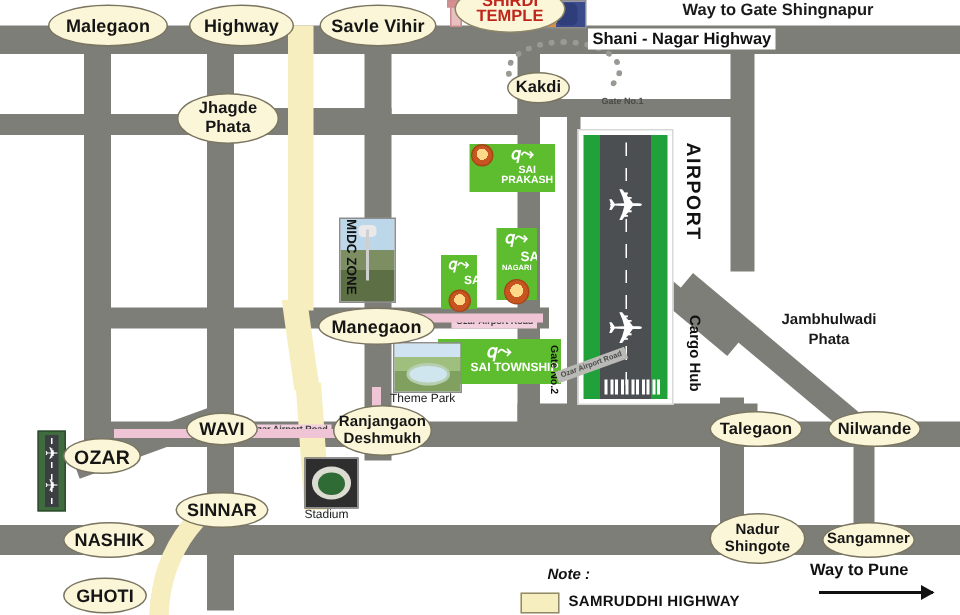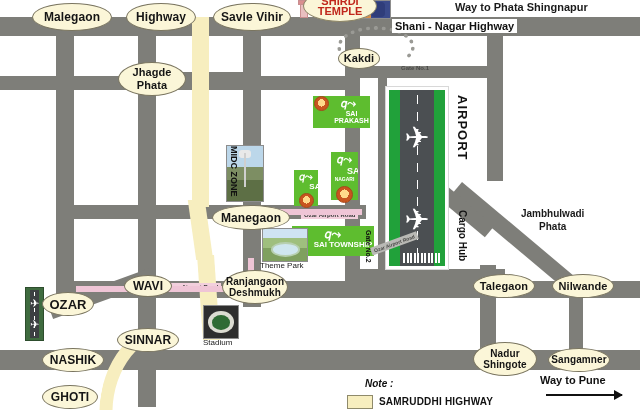--- a/index.html
+++ b/index.html
@@ -221,21 +221,21 @@
     <div class="fig" style="left:70%;background:#2f3d7a;"></div>
   </div>
 
   <div class="pillar" style="left:300px;top:2px;width:6px;height:14px;"></div>
   <div class="pillar" style="left:320px;top:2px;width:6px;height:14px;"></div>
   <div id="shirdi-bub" style="left:303px;top:-10px;width:72px;height:30px;font-size:11px;">
     <span>SHIRDI</span>
     <span>TEMPLE</span>
   </div>
 
-  <div class="txt" style="left:455px;top:1px;font-size:11px;">Way to Phata Shingnapur</div>
+  <div class="txt" style="left:455px;top:1px;font-size:11px;">Way to Gate Shingnapur</div>
 
   <div class="plate" style="left:392px;top:19px;font-size:11px;">Shani - Nagar Highway</div>
 
   <div class="vert cw" style="left:470px;top:95px;font-size:13px;letter-spacing:1px;">AIRPORT</div>
 
   <div class="vert cw" style="left:468px;top:210px;font-size:10px;">Cargo Hub</div>
 
   <div class="plate grey" style="left:398px;top:64px;font-size:6px;background:transparent;">Gate No.1</div>
 
   <div class="vert cw" style="left:372px;top:230px;font-size:7px;color:#111;">Gate No.2</div>

